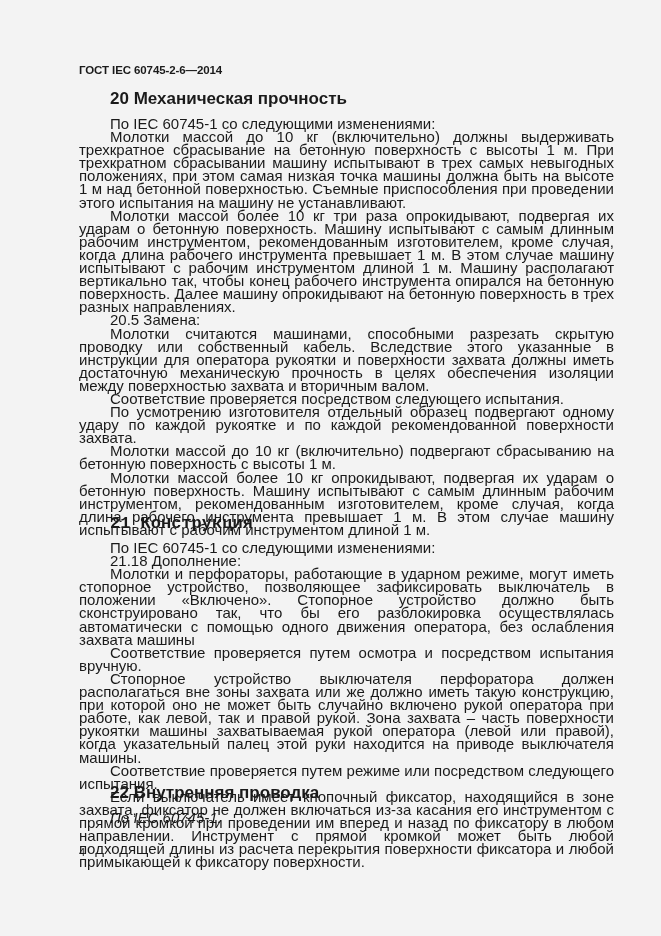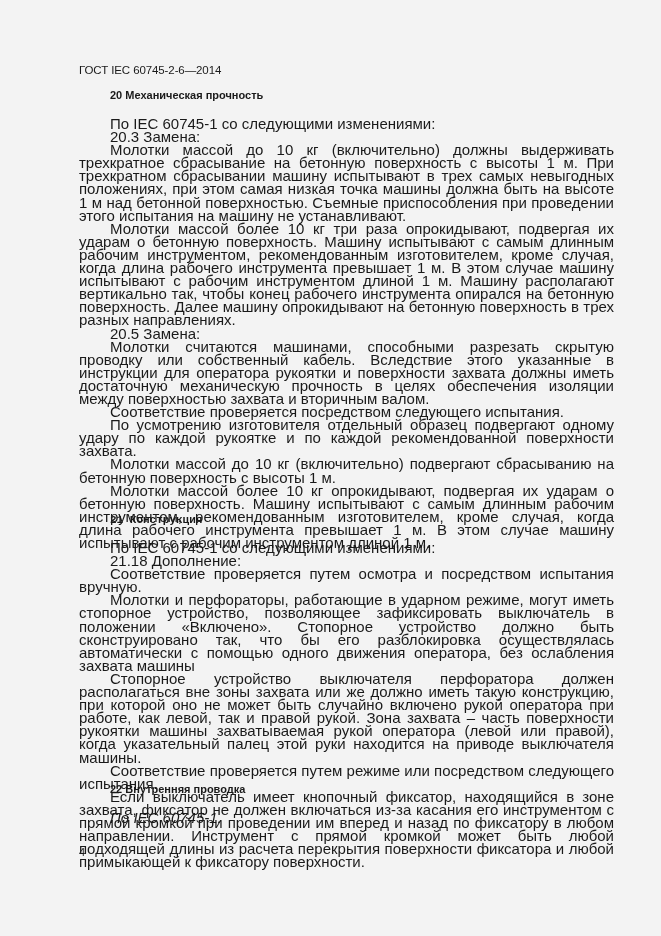--- a/index.html
+++ b/index.html
@@ -6,59 +6,58 @@
     body {
       width: 661px; height: 936px;
       background: #f3f3f3;
       position: relative;
       overflow: hidden;
       font-family: "Liberation Sans", sans-serif;
       color: #1a1a1a;
     }
     .page-header {
       position: absolute; left: 79px; top: 64px;
-      font-size: 11.5px; font-weight: normal; letter-spacing: -0.1px;
+      font-size: 11.5px; font-weight: bold; letter-spacing: -0.1px;
     }
     .section-title {
       position: absolute; left: 110px;
-      font-size: 11px; font-weight: bold;
+      font-size: 17px; font-weight: bold;
     }
     .block { position: absolute; left: 79px; width: 535px; font-size: 15px; line-height: 13.1px; }
     .p { margin: 0; text-align: justify; text-indent: 31px; }
     .i { }
     .page-number {
       position: absolute; left: 79px; top: 846px;
       font-size: 11px;
     }
   </style>
 </head>
 <body>
 
 <div class="page-header">ГОСТ IEC 60745-2-6—2014</div>
 
 <div class="section-title" style="top:89px;">20 Механическая прочность</div>
 <div class="block" style="top:117px;">
   <p class="p">По IEC 60745-1 со следующими изменениями:</p>
-  <p class="p">20.3 Замена:</p>
   <p class="p i">Молотки массой до 10 кг (включительно) должны выдерживать трехкратное сбрасывание на бетонную поверхность с высоты 1 м. При трехкратном сбрасывании машину испытывают в трех самых невыгодных положениях, при этом самая низкая точка машины должна быть на высоте 1 м над бетонной поверхностью. Съемные приспособления при проведении этого испытания на машину не устанавливают.</p>
   <p class="p i">Молотки массой более 10 кг три раза опрокидывают, подвергая их ударам о бетонную поверхность. Машину испытывают с самым длинным рабочим инструментом, рекомендованным изготовителем, кроме случая, когда длина рабочего инструмента превышает 1 м. В этом случае машину испытывают с рабочим инструментом длиной 1 м. Машину располагают вертикально так, чтобы конец рабочего инструмента опирался на бетонную поверхность. Далее машину опрокидывают на бетонную поверхность в трех разных направлениях.</p>
   <p class="p">20.5 Замена:</p>
   <p class="p">Молотки считаются машинами, способными разрезать скрытую проводку или собственный кабель. Вследствие этого указанные в инструкции для оператора рукоятки и поверхности захвата должны иметь достаточную механическую прочность в целях обеспечения изоляции между поверхностью захвата и вторичным валом.</p>
   <p class="p i">Соответствие проверяется посредством следующего испытания.</p>
   <p class="p i">По усмотрению изготовителя отдельный образец подвергают одному удару по каждой рукоятке и по каждой рекомендованной поверхности захвата.</p>
   <p class="p i">Молотки массой до 10 кг (включительно) подвергают сбрасыванию на бетонную поверхность с высоты 1 м.</p>
   <p class="p i">Молотки массой более 10 кг опрокидывают, подвергая их ударам о бетонную поверхность. Машину испытывают с самым длинным рабочим инструментом, рекомендованным изготовителем, кроме случая, когда длина рабочего инструмента превышает 1 м. В этом случае машину испытывают с рабочим инструментом длиной 1 м.</p>
 </div>
 
 <div class="section-title" style="top:514px;font-family:Liberation Mono, monospace;">21 Конструкция</div>
 <div class="block" style="top:541px;">
   <p class="p">По IEC 60745-1 со следующими изменениями:</p>
   <p class="p">21.18 Дополнение:</p>
+  <p class="p">Молотки и перфораторы, работающие в ударном режиме, могут иметь стопорное устройство, позволяющее зафиксировать выключатель в положении «Включено». Стопорное устройство должно быть сконструировано так, что бы его разблокировка осуществлялась автоматически с помощью одного движения оператора, без ослабления захвата машины</p>
   <p class="p i">Соответствие проверяется путем осмотра и посредством испытания вручную.</p>
-  <p class="p">Молотки и перфораторы, работающие в ударном режиме, могут иметь стопорное устройство, позволяющее зафиксировать выключатель в положении «Включено». Стопорное устройство должно быть сконструировано так, что бы его разблокировка осуществлялась автоматически с помощью одного движения оператора, без ослабления захвата машины</p>
   <p class="p">Стопорное устройство выключателя перфоратора должен располагаться вне зоны захвата или же должно иметь такую конструкцию, при которой оно не может быть случайно включено рукой оператора при работе, как левой, так и правой рукой. Зона захвата – часть поверхности рукоятки машины захватываемая рукой оператора (левой или правой), когда указательный палец этой руки находится на приводе выключателя машины.</p>
   <p class="p i">Соответствие проверяется путем режиме или посредством следующего испытания.</p>
   <p class="p i">Если выключатель имеет кнопочный фиксатор, находящийся в зоне захвата, фиксатор не должен включаться из-за касания его инструментом с прямой кромкой при проведении им вперед и назад по фиксатору в любом направлении. Инструмент с прямой кромкой может быть любой подходящей длины из расчета перекрытия поверхности фиксатора и любой примыкающей к фиксатору поверхности.</p>
 </div>
 
 <div class="section-title" style="top:783px;">22 Внутренняя проводка</div>
 <div class="block" style="top:811px;font-style:italic;">
   <p class="p">По IEC 60745-1.</p>
 </div>
 

